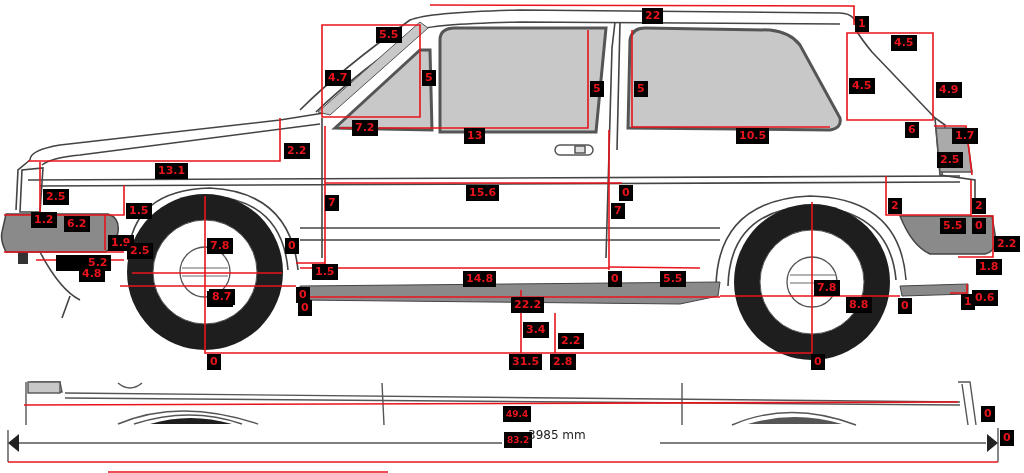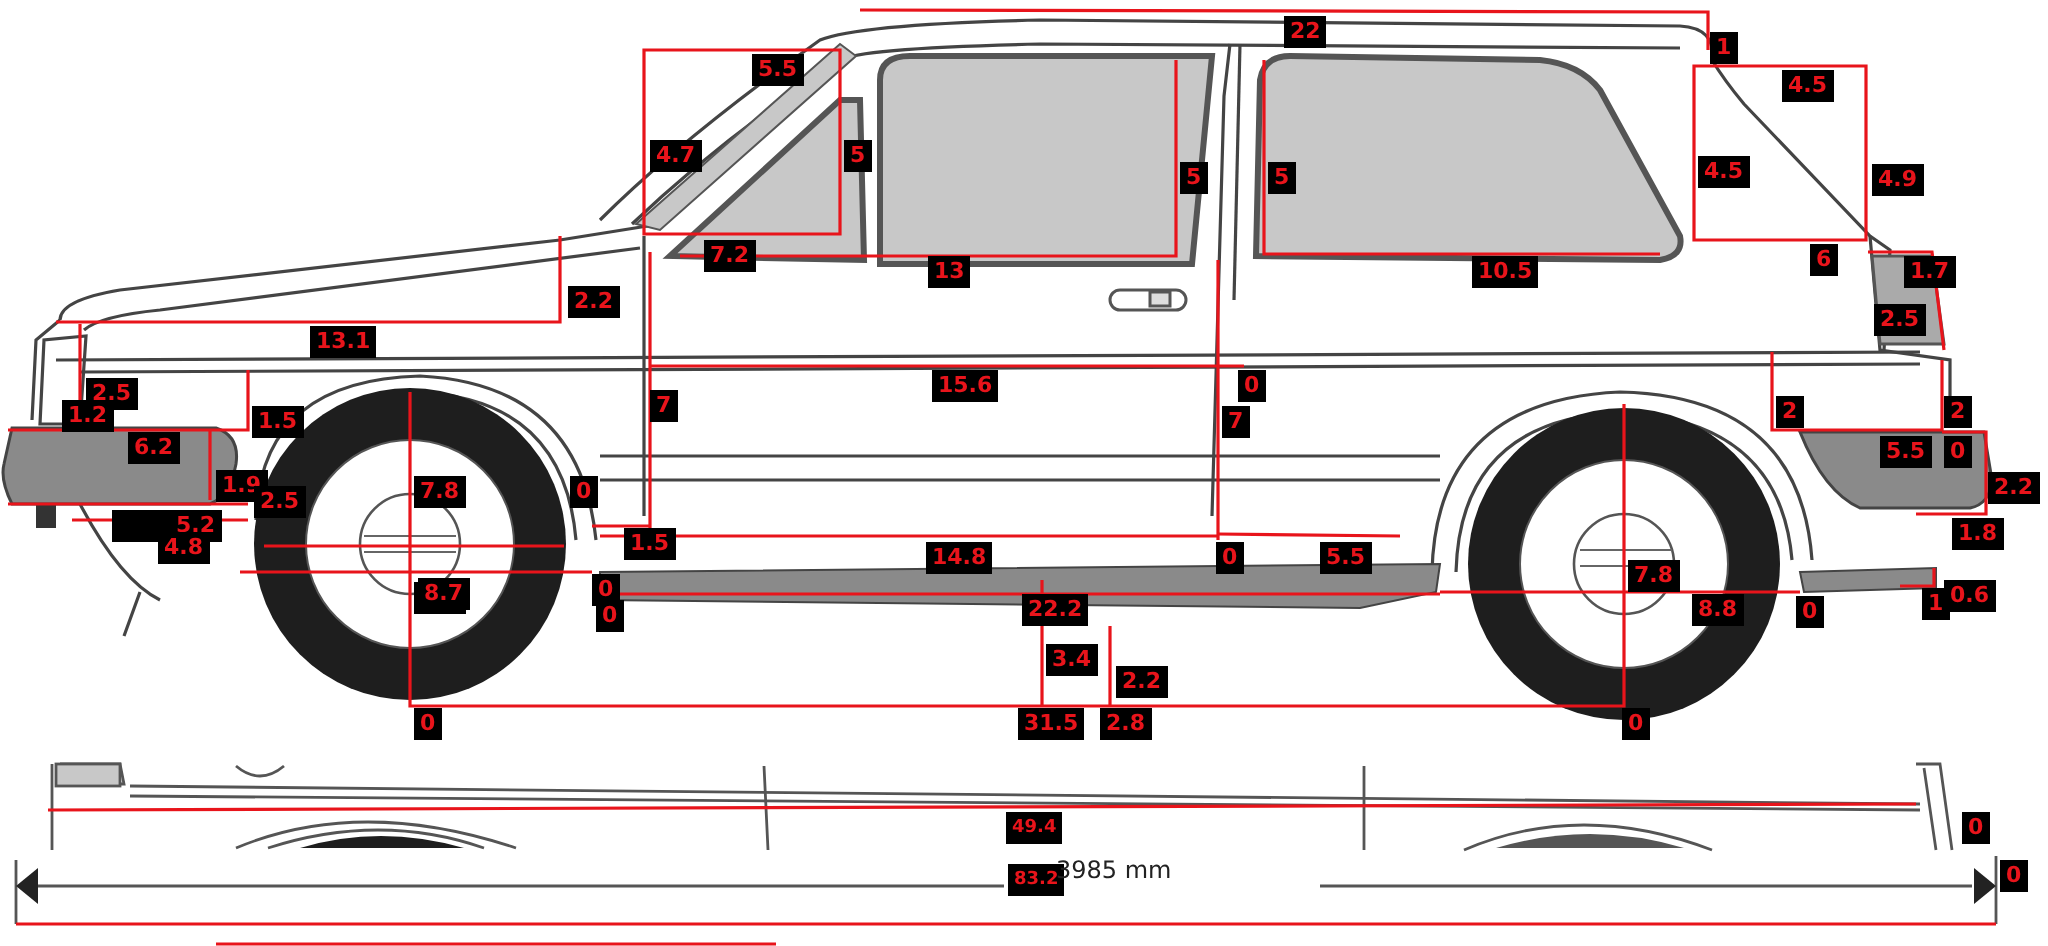--- a/index.html
+++ b/index.html
@@ -156,21 +156,21 @@
       <div class="lbl" style="left: 937px; top: 152px;">2.5</div>
       <div class="lbl" style="left: 155px; top: 163px;">13.1</div>
       <div class="lbl" style="left: 43px; top: 189px;">2.5</div>
       <div class="lbl" style="left: 466px; top: 185px;">15.6</div>
       <div class="lbl" style="left: 619px; top: 185px;">0</div>
       <div class="lbl" style="left: 126px; top: 203px;">1.5</div>
       <div class="lbl" style="left: 325px; top: 195px;">7</div>
       <div class="lbl" style="left: 611px; top: 203px;">7</div>
       <div class="lbl" style="left: 888px; top: 198px;">2</div>
       <div class="lbl" style="left: 972px; top: 198px;">2</div>
-      <div class="lbl" style="left: 31px; top: 200px;">1.2</div>
+      <div class="lbl" style="left: 31px; top: 212px;">1.2</div>
       <div class="lbl" style="left: 64px; top: 216px;">6.2</div>
       <div class="lbl" style="left: 940px; top: 218px;">5.5</div>
       <div class="lbl" style="left: 972px; top: 218px;">0</div>
       <div class="lbl" style="left: 108px; top: 235px;">1.9</div>
       <div class="lbl" style="left: 127px; top: 243px;">2.5</div>
       <div class="lbl" style="left: 207px; top: 238px;">7.8</div>
       <div class="lbl" style="left: 285px; top: 238px;">0</div>
       <div class="lbl" style="left: 994px; top: 236px;">2.2</div>
       <div class="lbl" style="left: 56px; top: 255px; padding-left: 32px;">5.2</div>
       <div class="lbl" style="left: 79px; top: 266px;">4.8</div>

